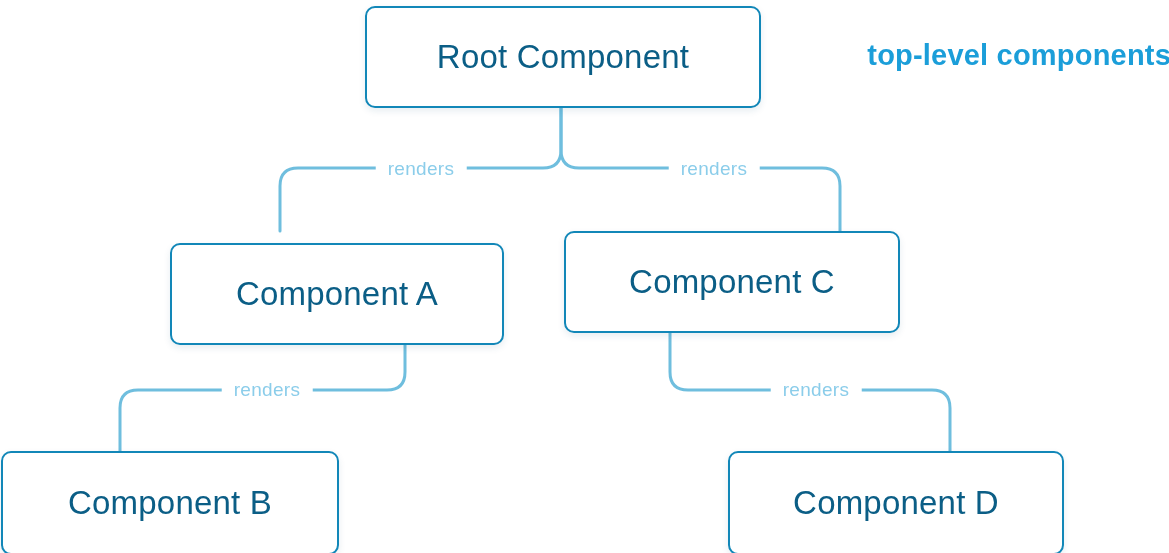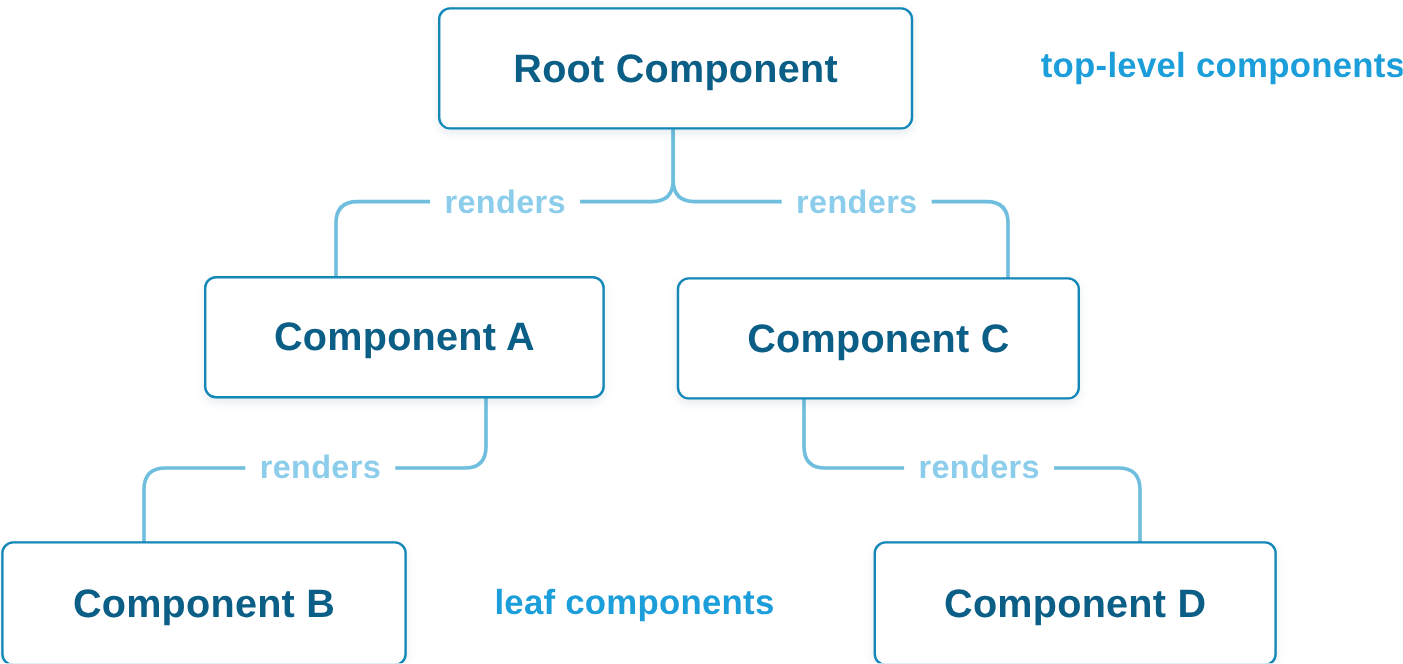--- a/index.html
+++ b/index.html
@@ -27,32 +27,32 @@
     border: 2.5px solid #1287b8;
     border-radius: 10px;
     box-shadow: 0 3px 7px rgba(20, 80, 120, 0.10);
     display: flex;
     align-items: center;
     justify-content: center;
   }
   .node-label {
     color: #0b5e86;
     font-size: 33px;
-    font-weight: 700;
+    font-weight: 400;
     letter-spacing: 0.2px;
     white-space: nowrap;
   }
   .edge-label {
     position: absolute;
     transform: translate(-50%, -50%);
     background: #ffffff;
     padding: 2px 12px;
     color: #8bcdea;
-    font-size: 27px;
-    font-weight: 700;
+    font-size: 19px;
+    font-weight: 400;
     letter-spacing: 0.3px;
     white-space: nowrap;
   }
   .annotation {
     position: absolute;
     color: #1b9ed9;
     font-size: 29px;
     font-weight: 700;
     letter-spacing: 0.2px;
     white-space: nowrap;
@@ -69,27 +69,26 @@
     <path d="M405 329 L405 372 Q405 390 387 390 L138 390 Q120 390 120 408 L120 451" stroke-width="3" stroke-linecap="round" fill="none" stroke="#6fbede"></path>
     <path d="M670 329 L670 372 Q670 390 688 390 L932 390 Q950 390 950 408 L950 451" stroke-width="3" stroke-linecap="round" fill="none" stroke="#6fbede"></path>
   </svg>
 
   <span class="edge-label" style="left:421px; top:169px;">renders</span>
   <span class="edge-label" style="left:714px; top:169px;">renders</span>
   <span class="edge-label" style="left:267px; top:390px;">renders</span>
   <span class="edge-label" style="left:816px; top:390px;">renders</span>
 
   <span class="annotation" style="right:-2px; top:39px;">top-level components</span>
-  <span class="annotation" style="left:412px; top:487px;">leaf components</span>
 
   <div class="node" style="left:365px; top:6px; width:392px; height:98px;">
     <span class="node-label">Root Component</span>
   </div>
 
-  <div class="node" style="left:170px; top:230px; width:330px; height:98px;align-items:center;">
+  <div class="node" style="left:170px; top:243px; width:330px; height:98px;align-items:center;">
     <span class="node-label">Component A</span>
   </div>
 
   <div class="node" style="left:564px; top:231px; width:332px; height:98px;">
     <span class="node-label">Component C</span>
   </div>
 
   <div class="node" style="left:1px; top:451px; width:334px; height:100px;">
     <span class="node-label">Component B</span>
   </div>

